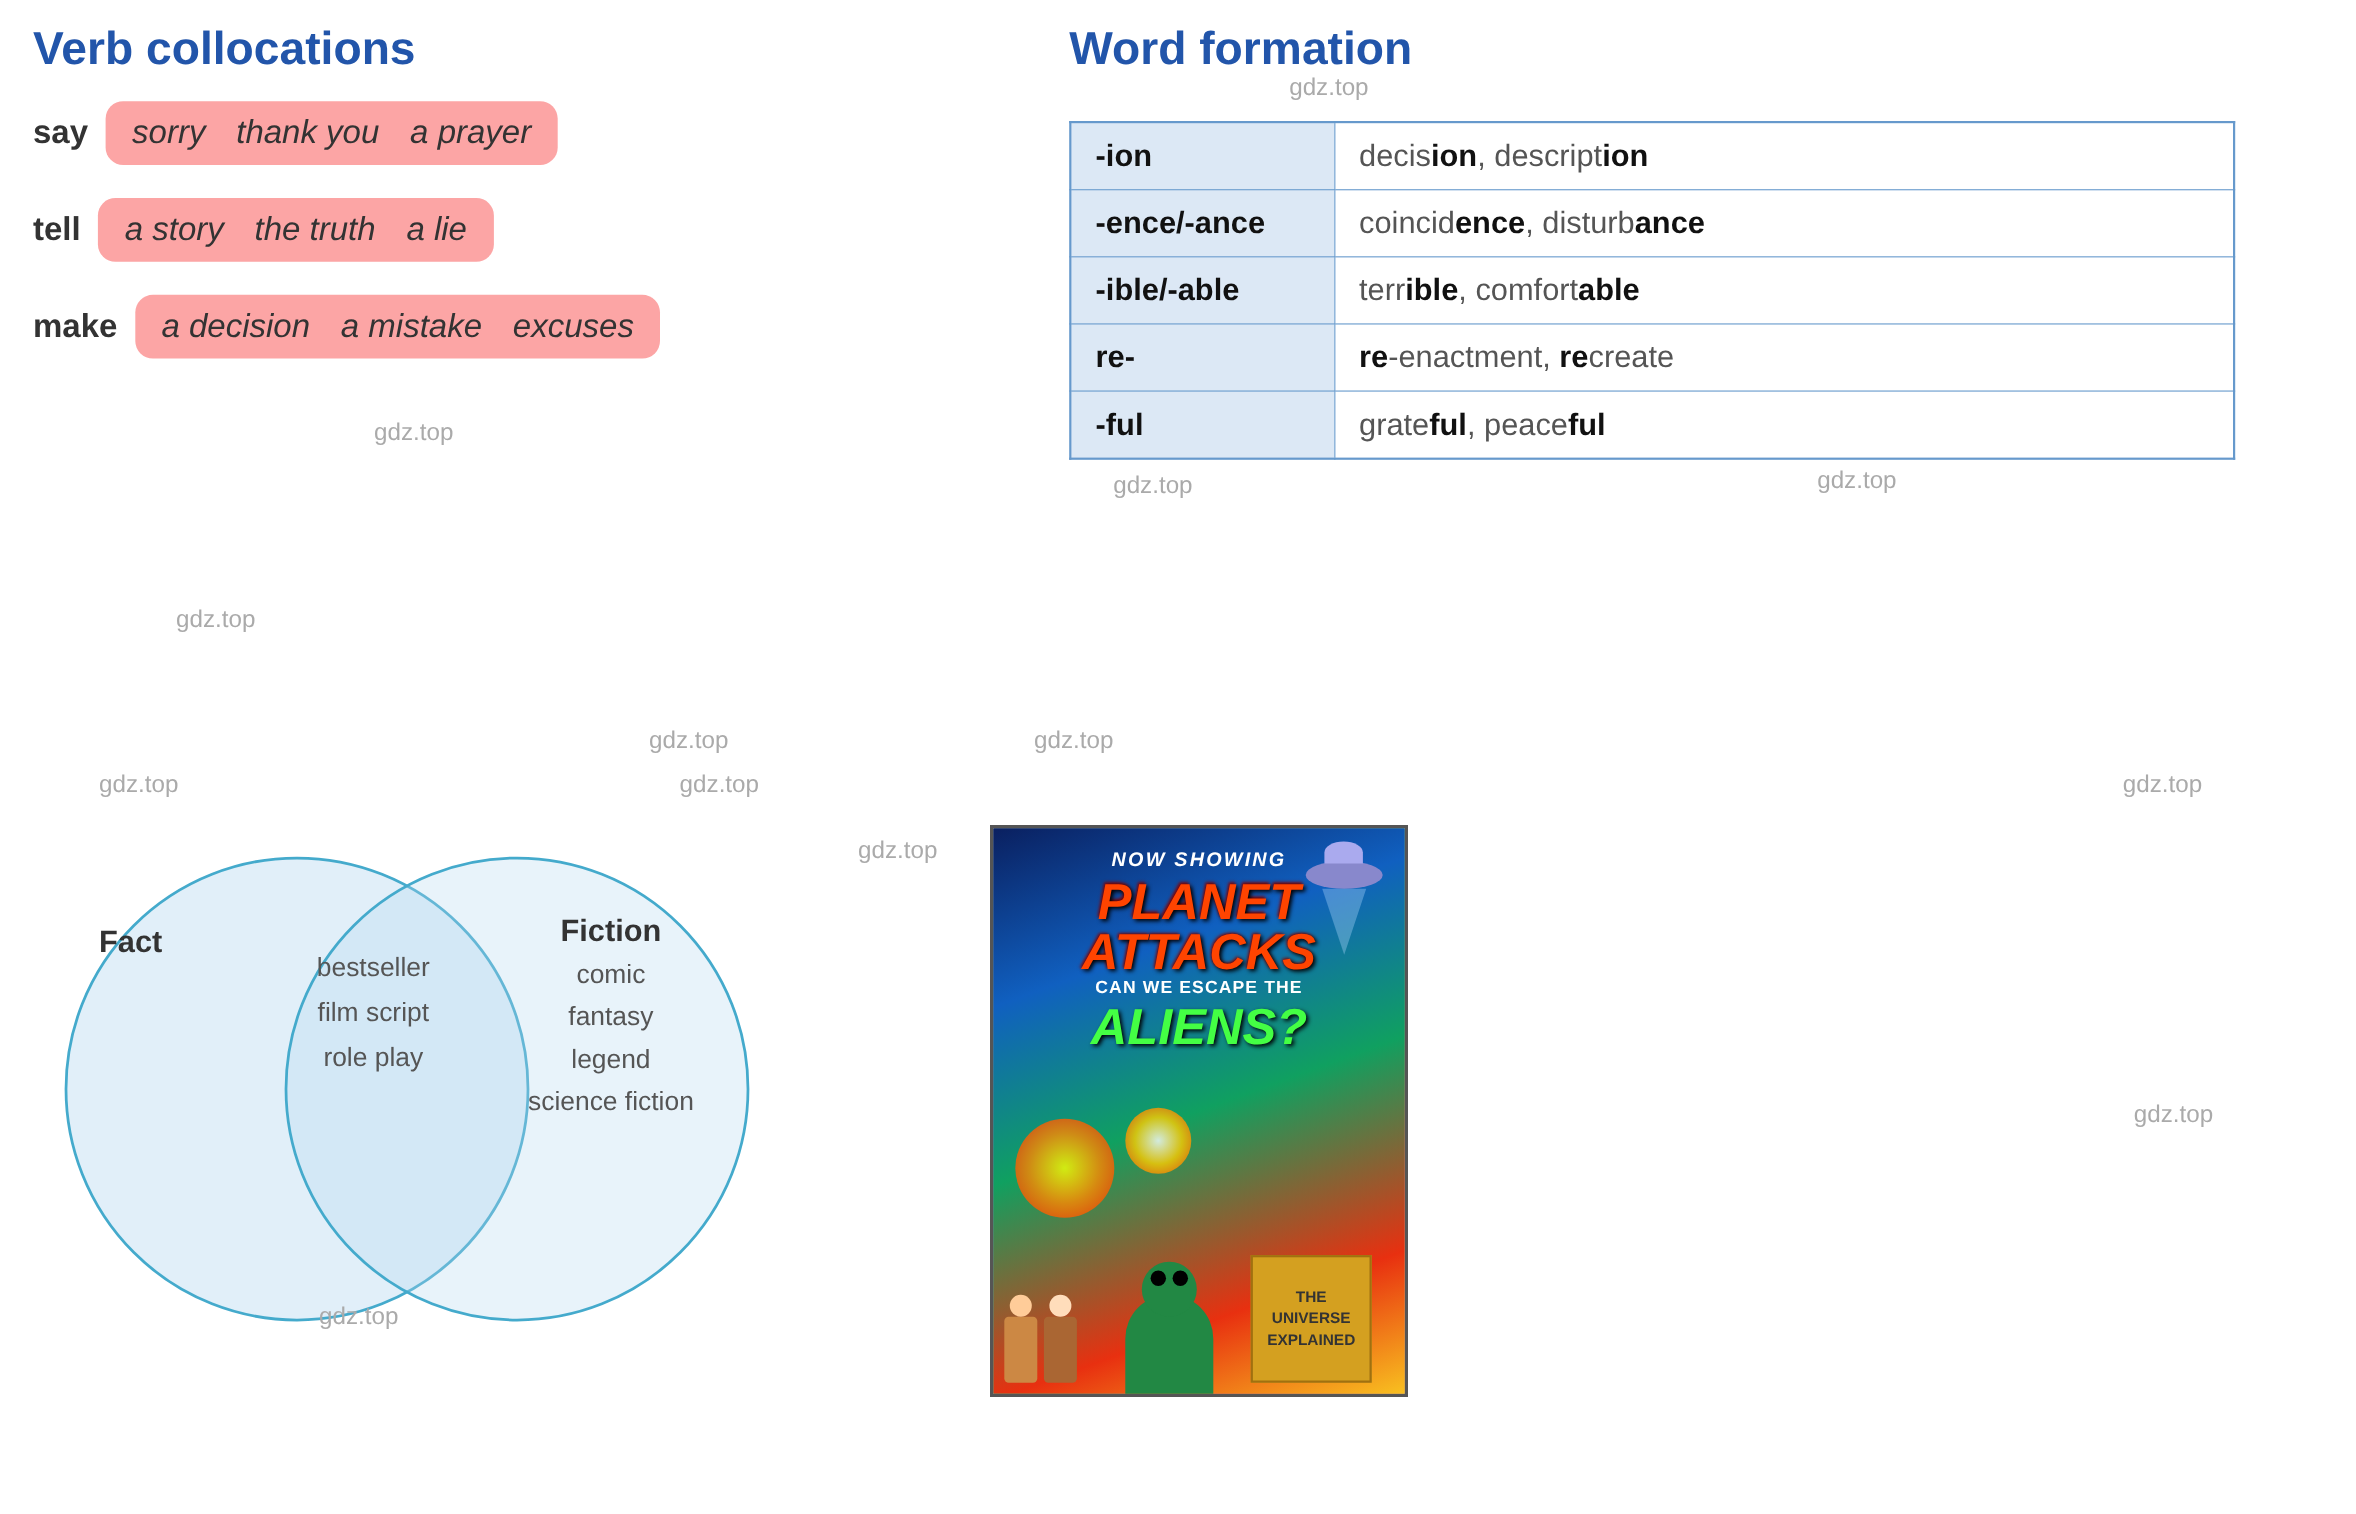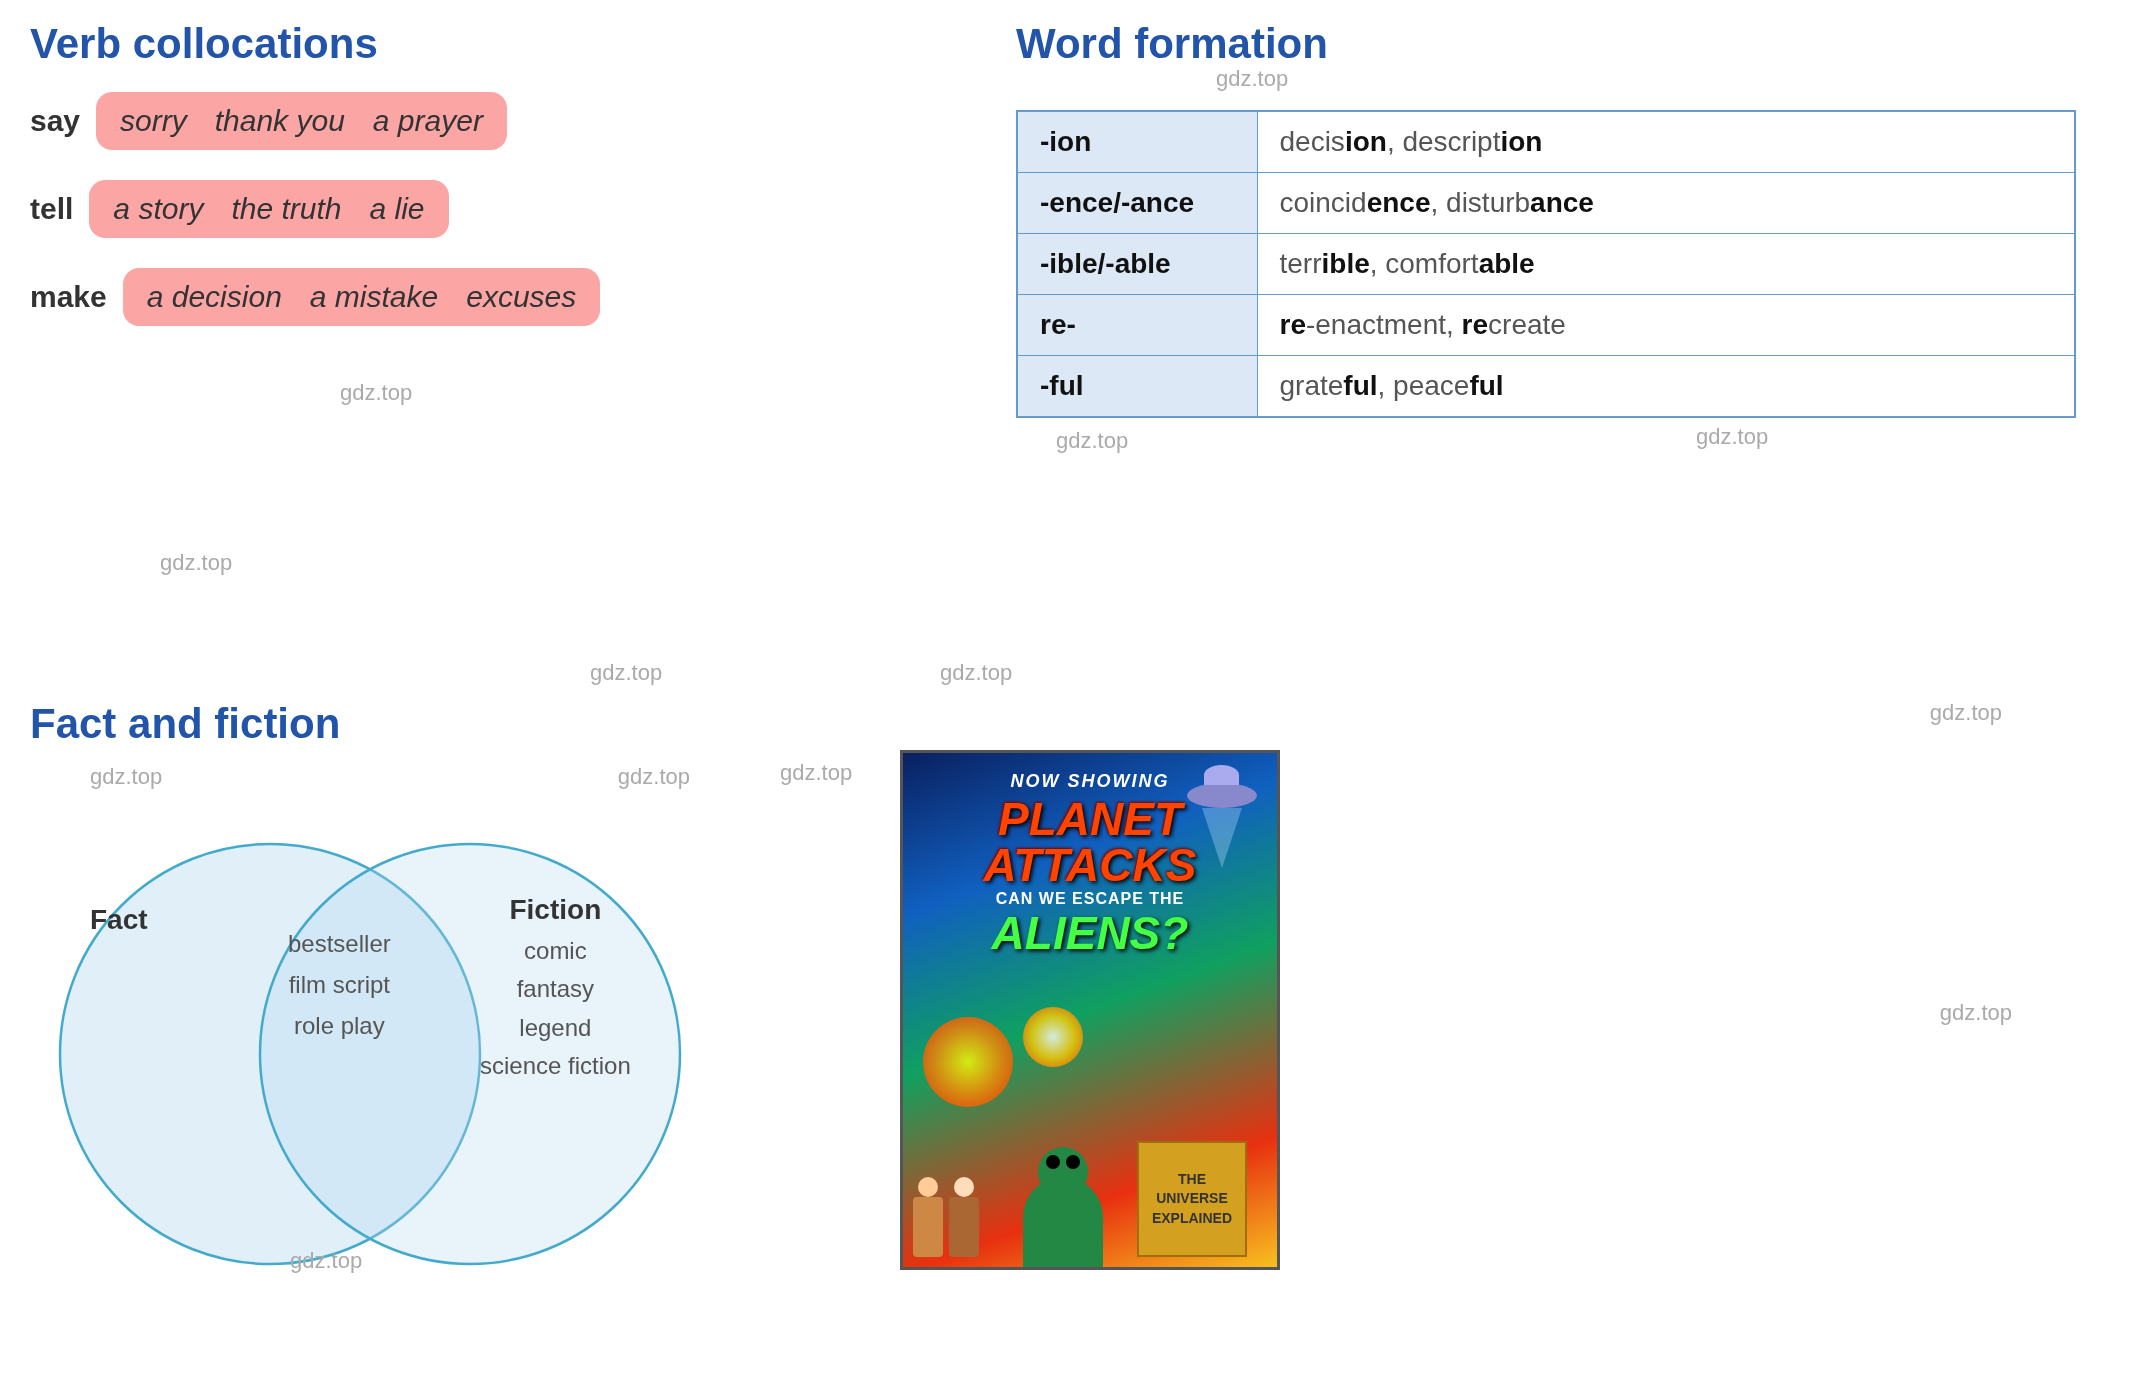--- a/index.html
+++ b/index.html
@@ -54,21 +54,21 @@
       position: absolute;
       font-size: 22px;
       color: #aaa;
       font-family: Arial, sans-serif;
     }
 
     
     .word-formation-section {
       position: absolute;
       top: 20px;
-      left: 1016px;
+      left: 972px;
       width: 1100px;
     }
     .wf-title {
       font-size: 42px;
       font-weight: bold;
       color: #2255aa;
       margin-bottom: 8px;
     }
     .wf-table {
       border-collapse: collapse;
@@ -412,21 +412,20 @@
     </tbody>
   </table>
   <div class="gdz-watermark" style="position:relative; left:40px; top:10px;">gdz.top</div>
   <div class="gdz-watermark" style="position:relative; left:680px; top:-20px;">gdz.top</div>
 </div>
 
 <div class="gdz-watermark" style="top:660px; left:590px;">gdz.top</div>
 <div class="gdz-watermark" style="top:660px; left:940px;">gdz.top</div>
 
 <div class="fact-fiction-section">
-  <div class="ff-title">Fact and fiction</div>
 
   <div style="position:relative; display:flex; justify-content:space-between; padding: 0 60px; margin-bottom:4px;">
     <span class="gdz-watermark" style="position:relative;">gdz.top</span>
     <span class="gdz-watermark" style="position:relative;">gdz.top</span>
   </div>
 
   <div class="venn-container">
     
     <svg width="720" height="500" viewBox="0 0 720 500">
 

